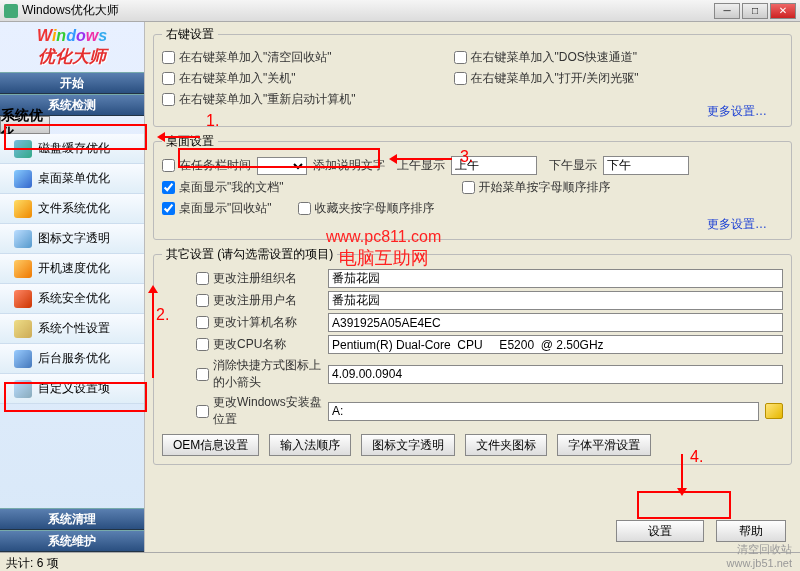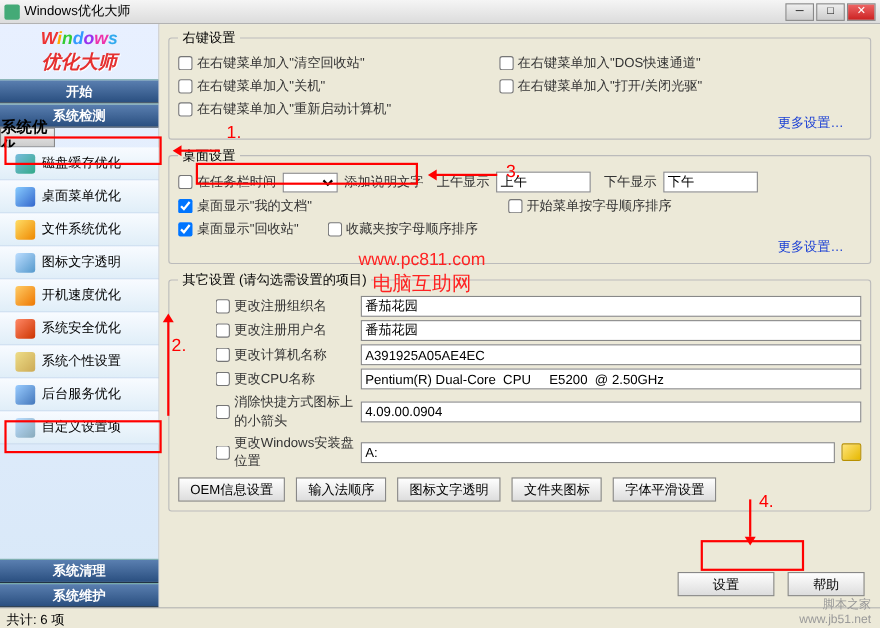--- a/index.html
+++ b/index.html
@@ -266,13 +266,13 @@
 <div class="box" style="left:637px;top:491px;width:94px;height:28px"></div>
 <div class="arrow-h" style="left:160px;top:136px;width:40px"></div>
 <div class="ann" style="left:206px;top:112px">1.</div>
 <div class="arrow-v" style="left:152px;top:288px;height:90px"></div>
 <div class="ann" style="left:156px;top:306px">2.</div>
 <div class="arrow-h" style="left:392px;top:158px;width:60px"></div>
 <div class="ann" style="left:460px;top:148px">3.</div>
 <div class="arrow-v down" style="left:681px;top:454px;height:34px"></div>
 <div class="ann" style="left:690px;top:448px">4.</div>
 <div class="wm" style="left:326px;top:228px"><span>www.pc811.com</span><br><span style="font-size:18px">电脑互助网</span></div>
-<div class="wmgray"><span>脚本之家</span><br><span>www.jb51.net</span></div>
+<div class="wmgray"><span>清空回收站</span><br><span>www.jb51.net</span></div>
 
 </body></html>

